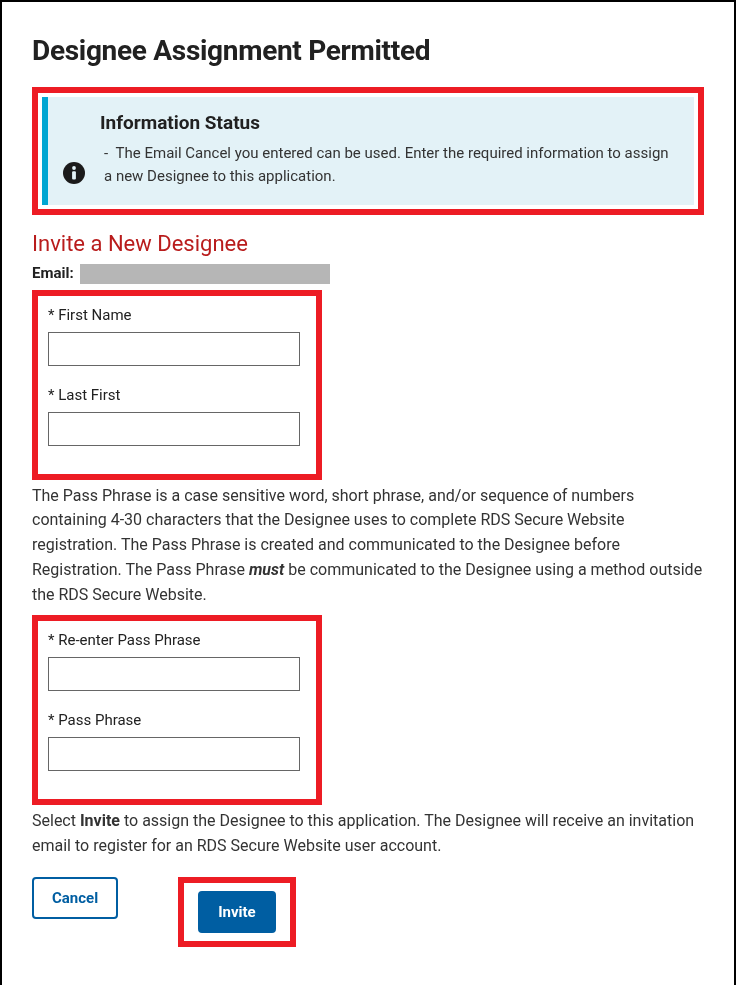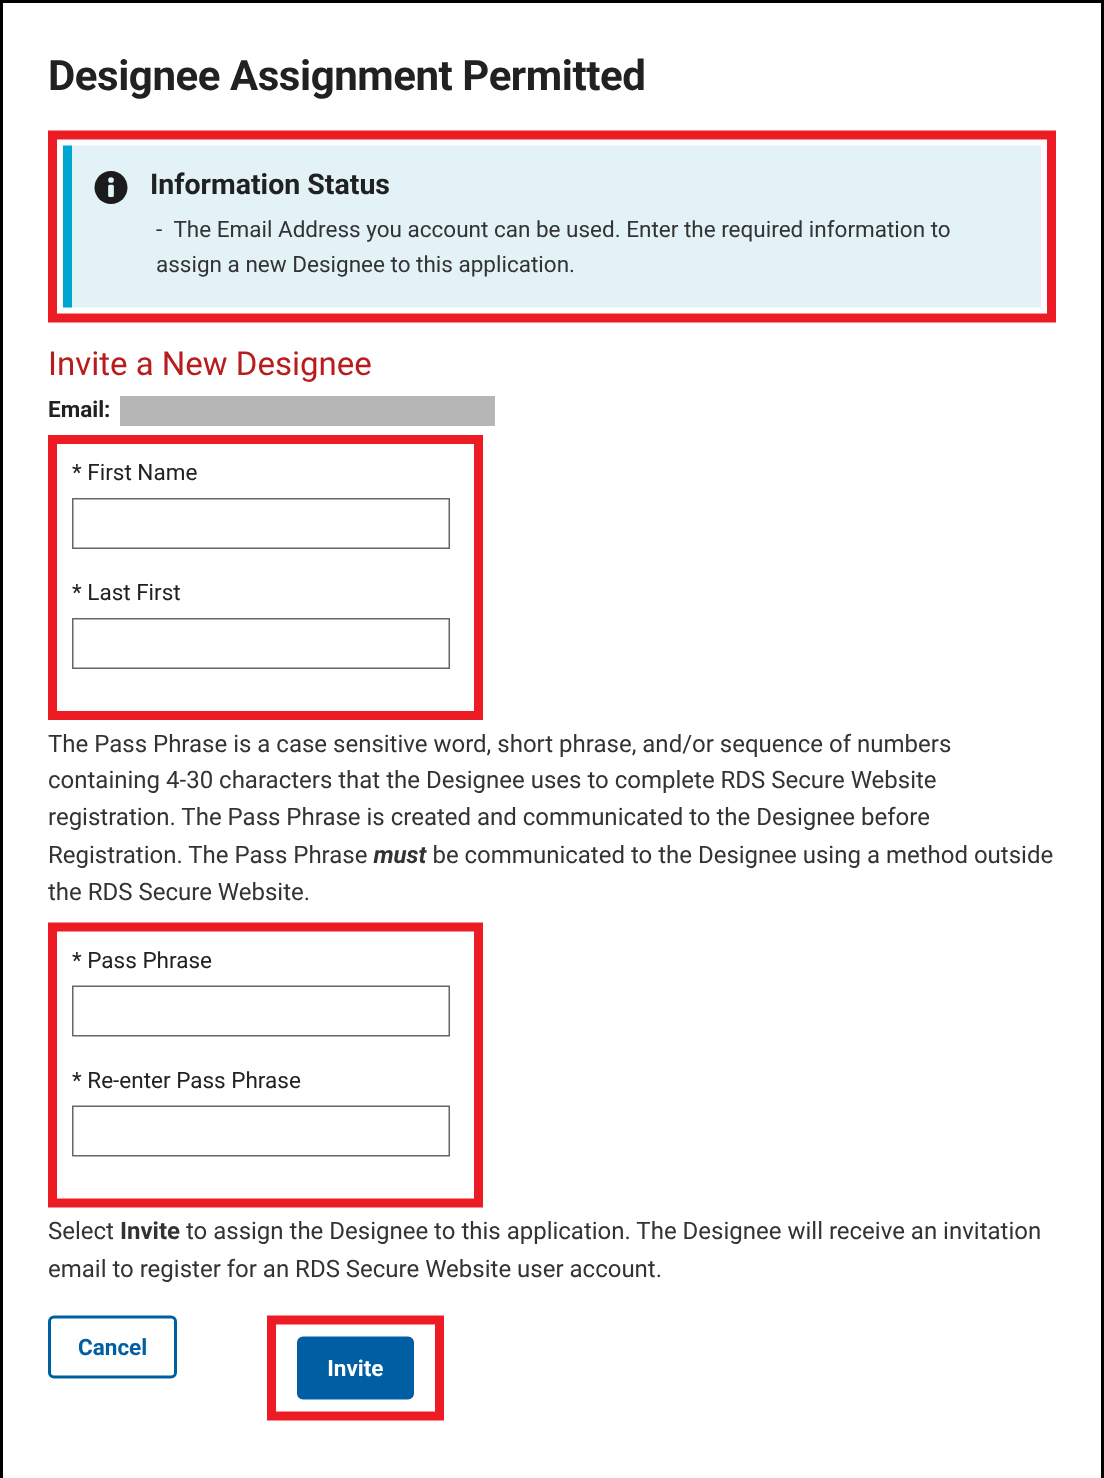--- a/index.html
+++ b/index.html
@@ -25,21 +25,21 @@
   }
   .highlight-red {
     border: 6px solid #ed1c24;
     padding: 4px;
   }
   .alert-box {
     background: #e3f2f7;
     border-left: 6px solid #00a6d2;
     padding: 14px 18px 16px 14px;
     display: flex;
-    align-items: flex-start;
+    align-items: flex-end;
   }
   .alert-box .icon-col {
     flex: 0 0 auto;
     margin-right: 14px;
     margin-top: 2px;
   }
   .alert-box .info-icon {
     width: 24px; height: 24px;
   }
   .alert-box .text-col { flex: 1 1 auto; }
@@ -159,21 +159,21 @@
         <svg class="info-icon" viewBox="0 0 24 24" aria-hidden="true">
           <circle cx="12" cy="12" r="11" fill="#1b1b1b"></circle>
           <circle cx="12" cy="7" r="1.9" fill="#e3f2f7"></circle>
           <rect x="10.1" y="10.2" width="3.8" height="8.2" rx="1" fill="#e3f2f7"></rect>
         </svg>
       </div>
       <div class="text-col">
         <h2>Information Status</h2>
         <div class="status-msg">
           <span class="status-dash">-</span>
-          <span>The Email Address you account can be used. Enter the required information to assign a new Designee to this application.</span>
+          <span>The Email Cancel you entered can be used. Enter the required information to assign a new Designee to this application.</span>
         </div>
       </div>
     </div>
   </div>
 
   <h2 class="section-title">Invite a New Designee</h2>
 
   <div class="email-row">
     <span class="email-label">Email:</span>
     <span class="email-redact"></span>
@@ -189,25 +189,25 @@
       <input type="text" value="" style="">
     </div>
   </div>
 
   <p class="body-text">
     <span>The Pass Phrase is a case sensitive word, short phrase, and/or sequence of numbers containing 4-30 characters that the Designee uses to complete RDS Secure Website registration. The Pass Phrase is created and communicated to the Designee before Registration. The Pass Phrase </span><em class="strong">must</em><span> be communicated to the Designee using a method outside the RDS Secure Website.</span>
   </p>
 
   <div class="highlight-red highlight-pass">
     <div class="form-field">
+      <label>* Re-enter Pass Phrase</label>
+      <input type="text" value="" style="">
+    </div>
+    <div class="form-field">
       <label>* Pass Phrase</label>
-      <input type="text" value="" style="">
-    </div>
-    <div class="form-field">
-      <label>* Re-enter Pass Phrase</label>
       <input type="text" value="" style="">
     </div>
   </div>
 
   <p class="body-text">
     <span>Select </span><strong>Invite</strong><span> to assign the Designee to this application. The Designee will receive an invitation email to register for an RDS Secure Website user account.</span>
   </p>
 
 
   <div class="button-row">

